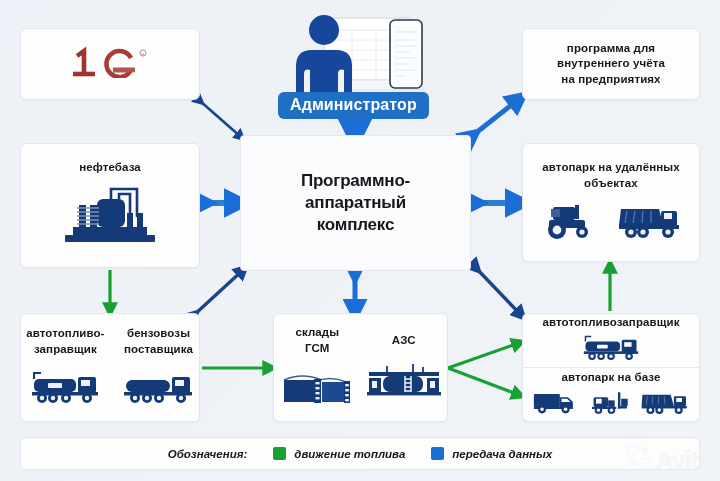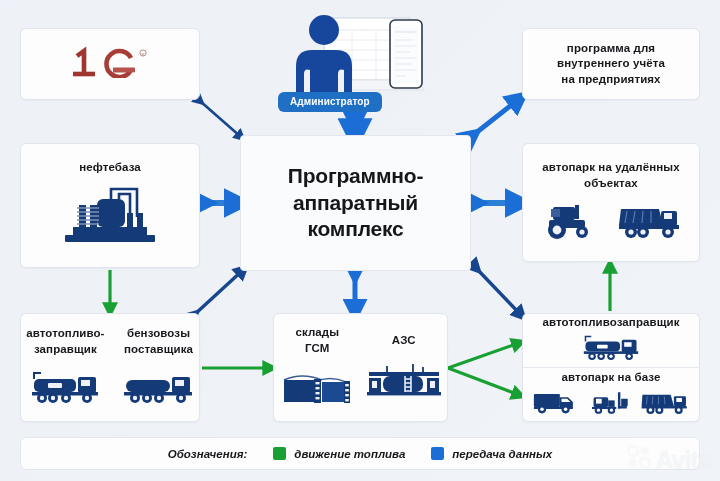--- a/index.html
+++ b/index.html
@@ -58,41 +58,41 @@
     background: #fafbfc;
     border: 1px solid #e4e8ee;
     border-radius: 4px;
     display: flex;
     align-items: center;
     justify-content: center;
     z-index: 4;
     box-sizing: border-box;
   }
   #hub .hub-text {
-    font-size: 21px;
+    font-size: 17px;
     font-weight: bold;
     color: #15171a;
     text-align: center;
     line-height: 1.28;
     letter-spacing: -0.2px;
   }
 
   
   #admin {
     position: absolute;
     left: 272px; top: 8px;
     width: 180px; height: 112px;
     z-index: 5;
   }
   #admin-badge {
     position: absolute;
     left: 278px; top: 92px;
     background: #1f6fc4;
     color: #ffffff;
-    font-size: 10px;
+    font-size: 16px;
     font-weight: bold;
     padding: 4px 12px 5px;
     border-radius: 6px;
     z-index: 7;
     white-space: nowrap;
     letter-spacing: 0.1px;
   }
 
   
   #legend {

